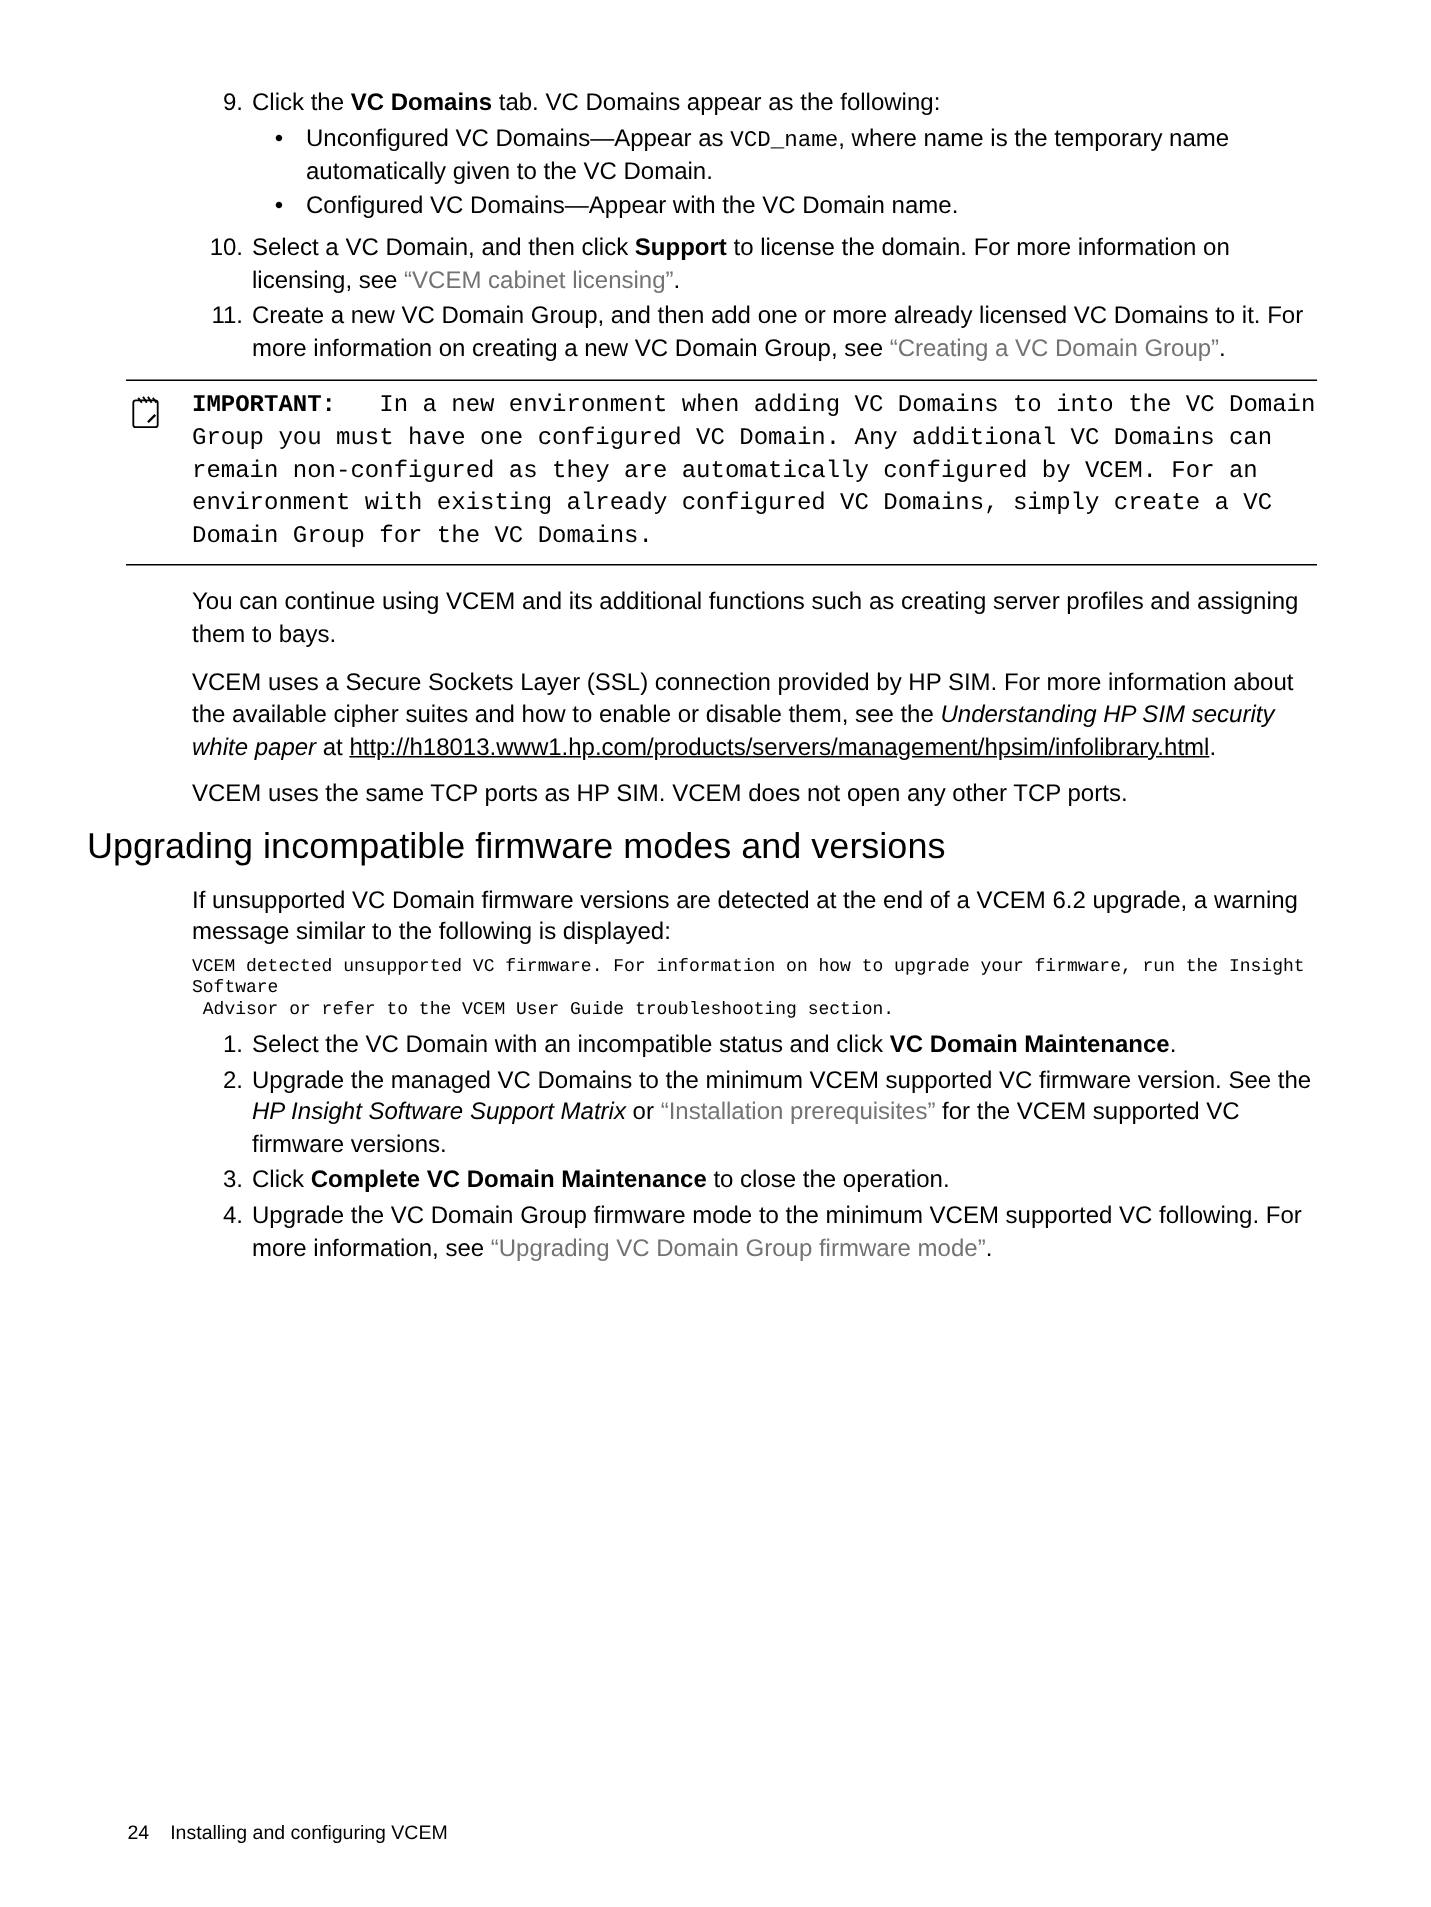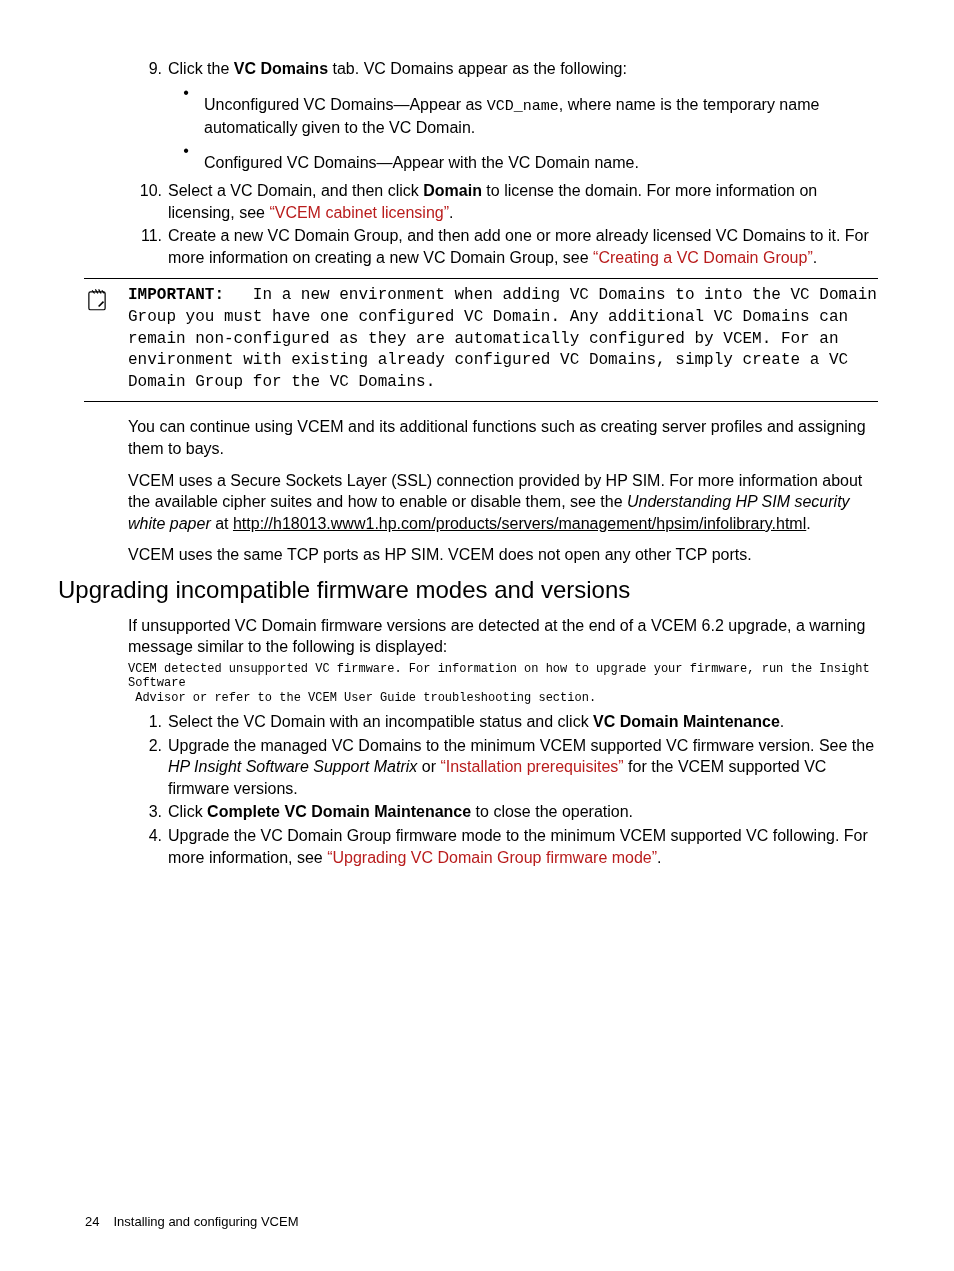--- a/index.html
+++ b/index.html
@@ -48,28 +48,27 @@
     display: flex;
     line-height: 1.35;
     margin-bottom: 2px;
   }
   ul.inner > li .bullet {
     min-width: 36px;
     text-align: center;
   }
   ul.inner > li .body {
     flex: 1;
-    margin-top: 12px;
   }
   .mono {
     font-family: "Courier New", monospace;
     font-size: 15px;
   }
   .link {
-    color: #b91c1c;
+    color: #737373;
   }
   .link-u {
     color: #000000;
     text-decoration: underline;
   }
   .note-box {
     border-top: 1px solid #000;
     border-bottom: 1px solid #000;
     margin: 10px 0 14px 0;
     padding: 6px 0 8px 0;
@@ -141,21 +140,21 @@
               <div class="body">
                 <span>Configured VC Domains—Appear with the VC Domain name.</span>
               </div>
             </li>
           </ul>
         </div>
       </li>
       <li>
         <span class="num">10.</span>
         <div class="body">
-          <span>Select a VC Domain, and then click </span><b>Domain</b><span> to license the domain. For more information on licensing, see </span><span class="link">“VCEM cabinet licensing”</span><span>.</span>
+          <span>Select a VC Domain, and then click </span><b>Support</b><span> to license the domain. For more information on licensing, see </span><span class="link">“VCEM cabinet licensing”</span><span>.</span>
         </div>
       </li>
       <li>
         <span class="num">11.</span>
         <div class="body">
           <span>Create a new VC Domain Group, and then add one or more already licensed VC Domains to it. For more information on creating a new VC Domain Group, see </span><span class="link">“Creating a VC Domain Group”</span><span>.</span>
         </div>
       </li>
     </ol>
 

